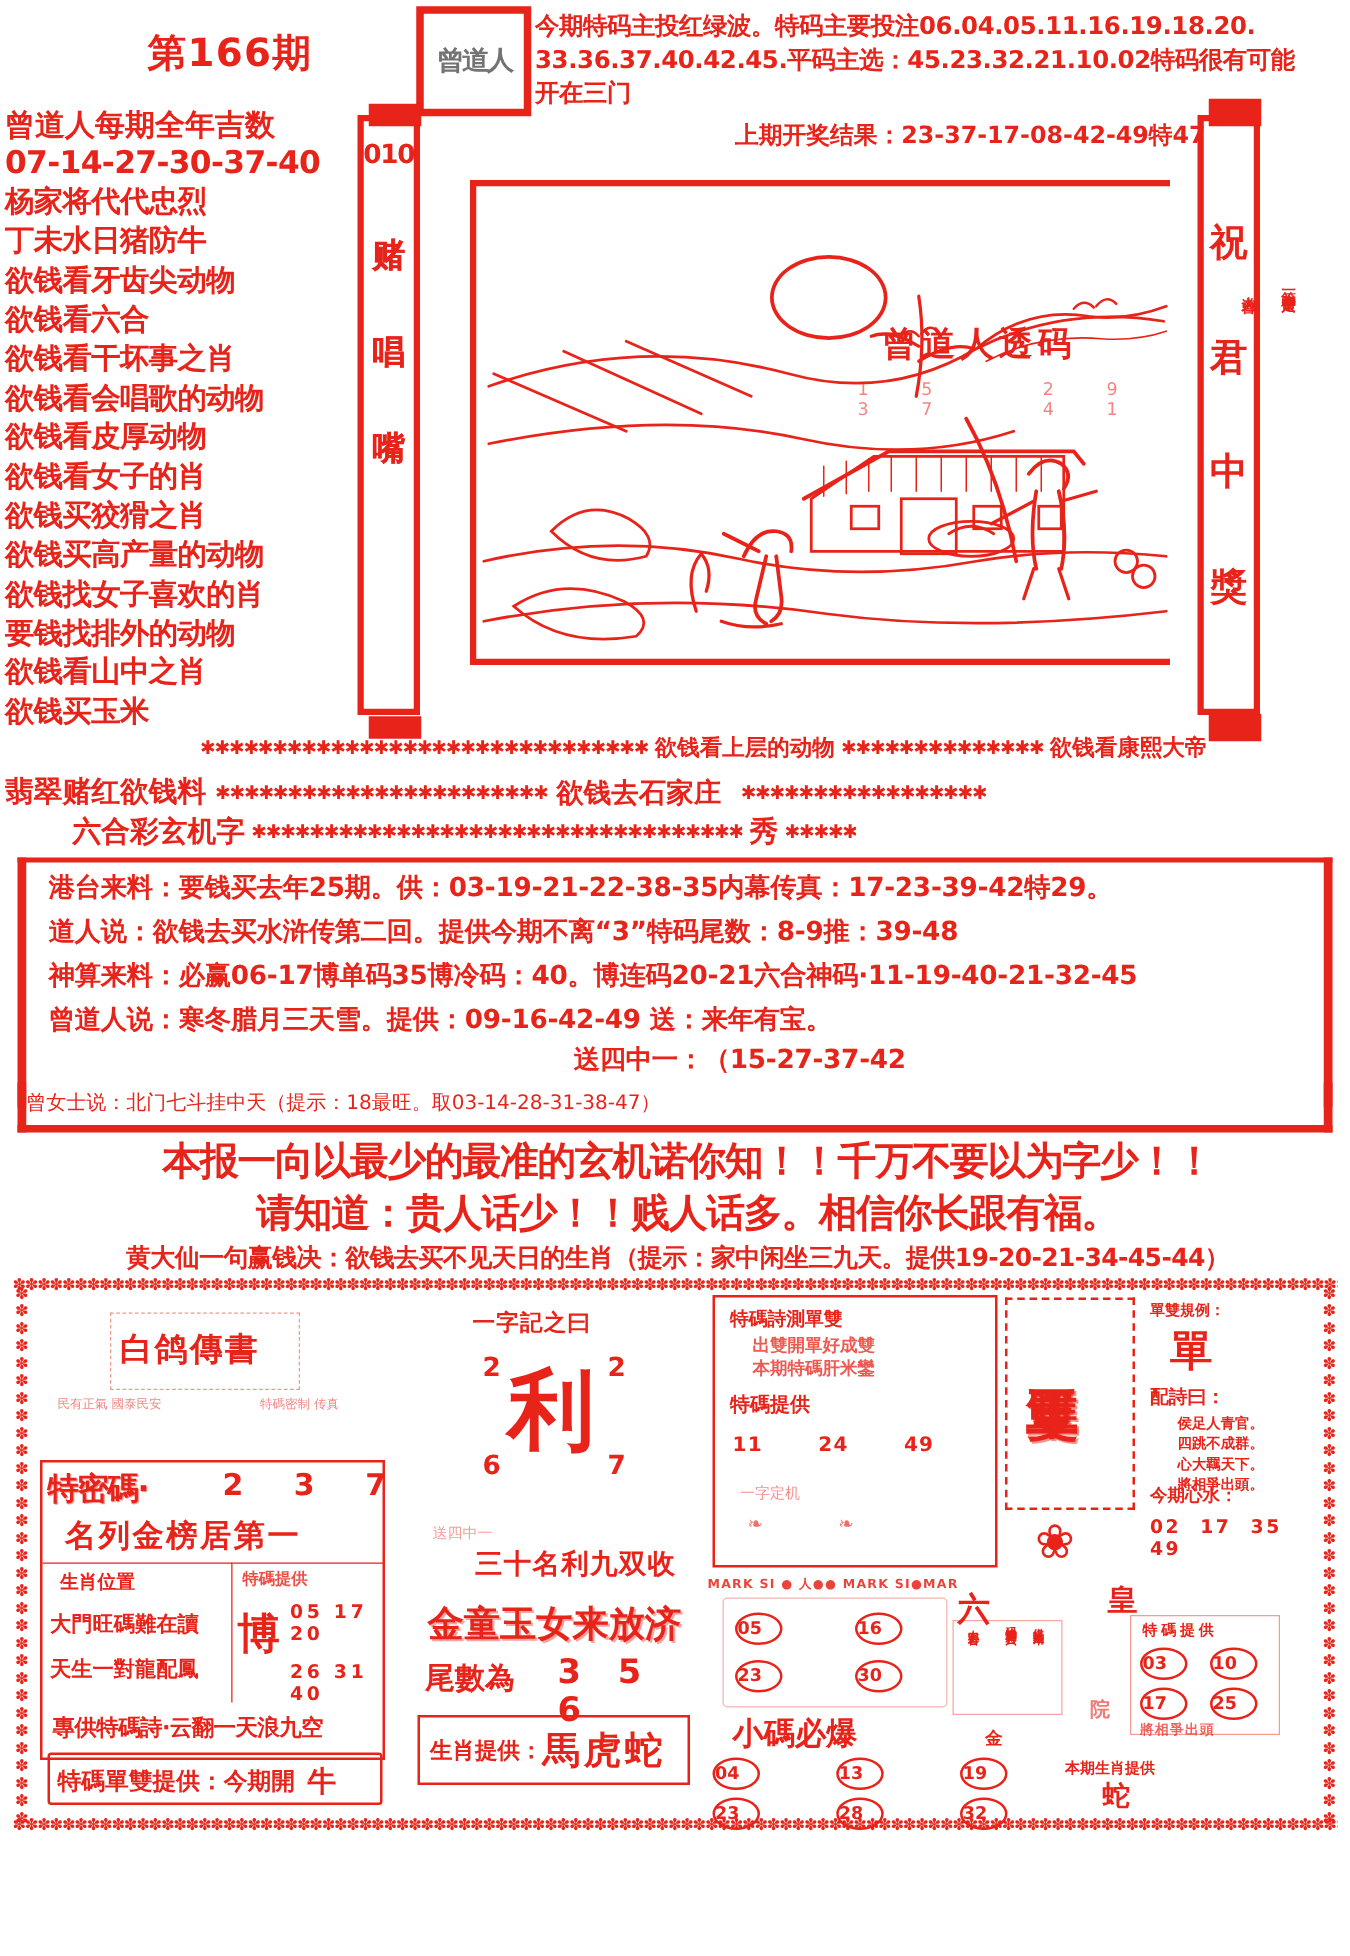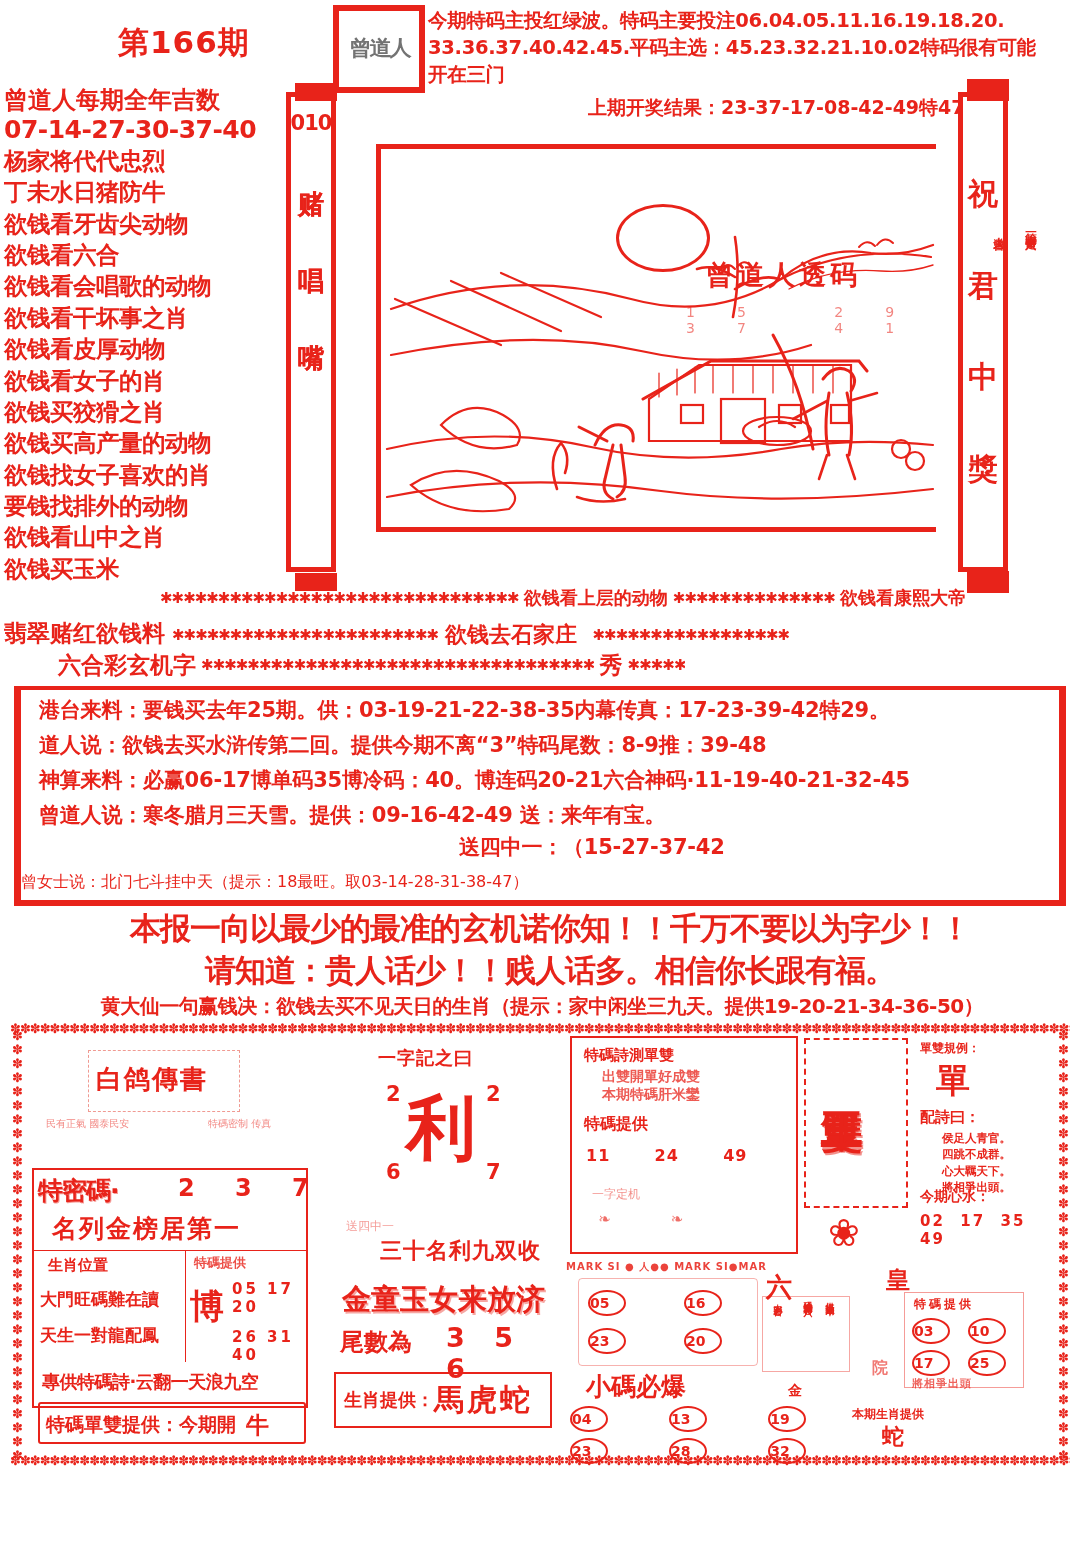--- a/index.html
+++ b/index.html
@@ -396,22 +396,22 @@
     <span class="label">上期开奖结果：</span><span class="nums">23-37-17-08-42-49特47</span>
   </div>
 
   <div class="left-head">曾道人每期全年吉数</div>
   <div class="left-lucky">07-14-27-30-37-40</div>
   <div class="left-list">
     <div>杨家将代代忠烈</div>
     <div>丁未水日猪防牛</div>
     <div>欲钱看牙齿尖动物</div>
     <div>欲钱看六合</div>
+    <div>欲钱看干坏事之肖</div>
     <div>欲钱看会唱歌的动物</div>
-    <div>欲钱看干坏事之肖</div>
     <div>欲钱看皮厚动物</div>
     <div>欲钱看女子的肖</div>
     <div>欲钱买狡猾之肖</div>
     <div>欲钱买高产量的动物</div>
     <div>欲钱找女子喜欢的肖</div>
     <div>要钱找排外的动物</div>
     <div>欲钱看山中之肖</div>
     <div>欲钱买玉米</div>
   </div>
 
@@ -527,21 +527,21 @@
     <div class="line il3">神算来料：必赢06-17博单码35博冷码：40。博连码20-21六合神码·11-19-40-21-32-45</div>
     <div class="line il4">曾道人说：寒冬腊月三天雪。提供：09-16-42-49 送：来年有宝。</div>
     <div class="line il5">送四中一：（15-27-37-42</div>
   </div>
   <div class="infobox-bottom">
     <div class="line il6" style="top:6px">曾女士说：北门七斗挂中天（提示：18最旺。取03-14-28-31-38-47）</div>
   </div>
 
   <div class="slogan1">本报一向以最少的最准的玄机诺你知！！千万不要以为字少！！</div>
   <div class="slogan2">请知道：贵人话少！！贱人话多。相信你长跟有福。</div>
-  <div class="slogan3">黄大仙一句赢钱决：欲钱去买不见天日的生肖（提示：家中闲坐三九天。提供19-20-21-34-36-50）</div>
+  <div class="slogan3">黄大仙一句赢钱决：欲钱去买不见天日的生肖（提示：家中闲坐三九天。提供19-20-21-34-45-44）</div>
 
   <div class="bottom">
 
     <div class="zigzag zz-top">✽✽✽✽✽✽✽✽✽✽✽✽✽✽✽✽✽✽✽✽✽✽✽✽✽✽✽✽✽✽✽✽✽✽✽✽✽✽✽✽✽✽✽✽✽✽✽✽✽✽✽✽✽✽✽✽✽✽✽✽✽✽✽✽✽✽✽✽✽✽✽✽✽✽✽✽✽✽✽✽✽✽✽✽✽✽✽✽✽✽✽✽✽✽✽✽✽✽✽✽✽✽✽✽✽✽✽✽✽✽✽✽✽✽✽✽✽✽✽✽✽✽✽✽✽</div>
     <div class="zigzag zz-bot">✽✽✽✽✽✽✽✽✽✽✽✽✽✽✽✽✽✽✽✽✽✽✽✽✽✽✽✽✽✽✽✽✽✽✽✽✽✽✽✽✽✽✽✽✽✽✽✽✽✽✽✽✽✽✽✽✽✽✽✽✽✽✽✽✽✽✽✽✽✽✽✽✽✽✽✽✽✽✽✽✽✽✽✽✽✽✽✽✽✽✽✽✽✽✽✽✽✽✽✽✽✽✽✽✽✽✽✽✽✽✽✽✽✽✽✽✽✽✽✽✽✽✽✽✽</div>
     <div class="zigzag zz-l">✽✽✽✽✽✽✽✽✽✽✽✽✽✽✽✽✽✽✽✽✽✽✽✽✽✽✽✽✽✽✽✽✽✽✽✽✽✽✽✽✽✽</div>
     <div class="zigzag zz-r">✽✽✽✽✽✽✽✽✽✽✽✽✽✽✽✽✽✽✽✽✽✽✽✽✽✽✽✽✽✽✽✽✽✽✽✽✽✽✽✽✽✽</div>
 
     <div class="panel pA">
       <div class="doveBox"></div>
@@ -628,21 +628,21 @@
       </div>
     </div>
 
     <div class="markstrip">MARK SI ● 人●● MARK SI●MAR</div>
 
     <div class="panel pE">
       <div class="cellTop"></div>
       <span class="ball b1">05</span>
       <span class="ball b2">16</span>
       <span class="ball b3">23</span>
-      <span class="ball b4">20</span>
+      <span class="ball b4">30</span>
       <div class="xiaoma">小碼必爆</div>
       <div class="r2">
         <span class="ball">04</span>
         <span class="ball">13</span>
         <span class="ball">19</span>
       </div>
       <div class="r3">
         <span class="ball">23</span>
         <span class="ball">28</span>
         <span class="ball">32</span>

